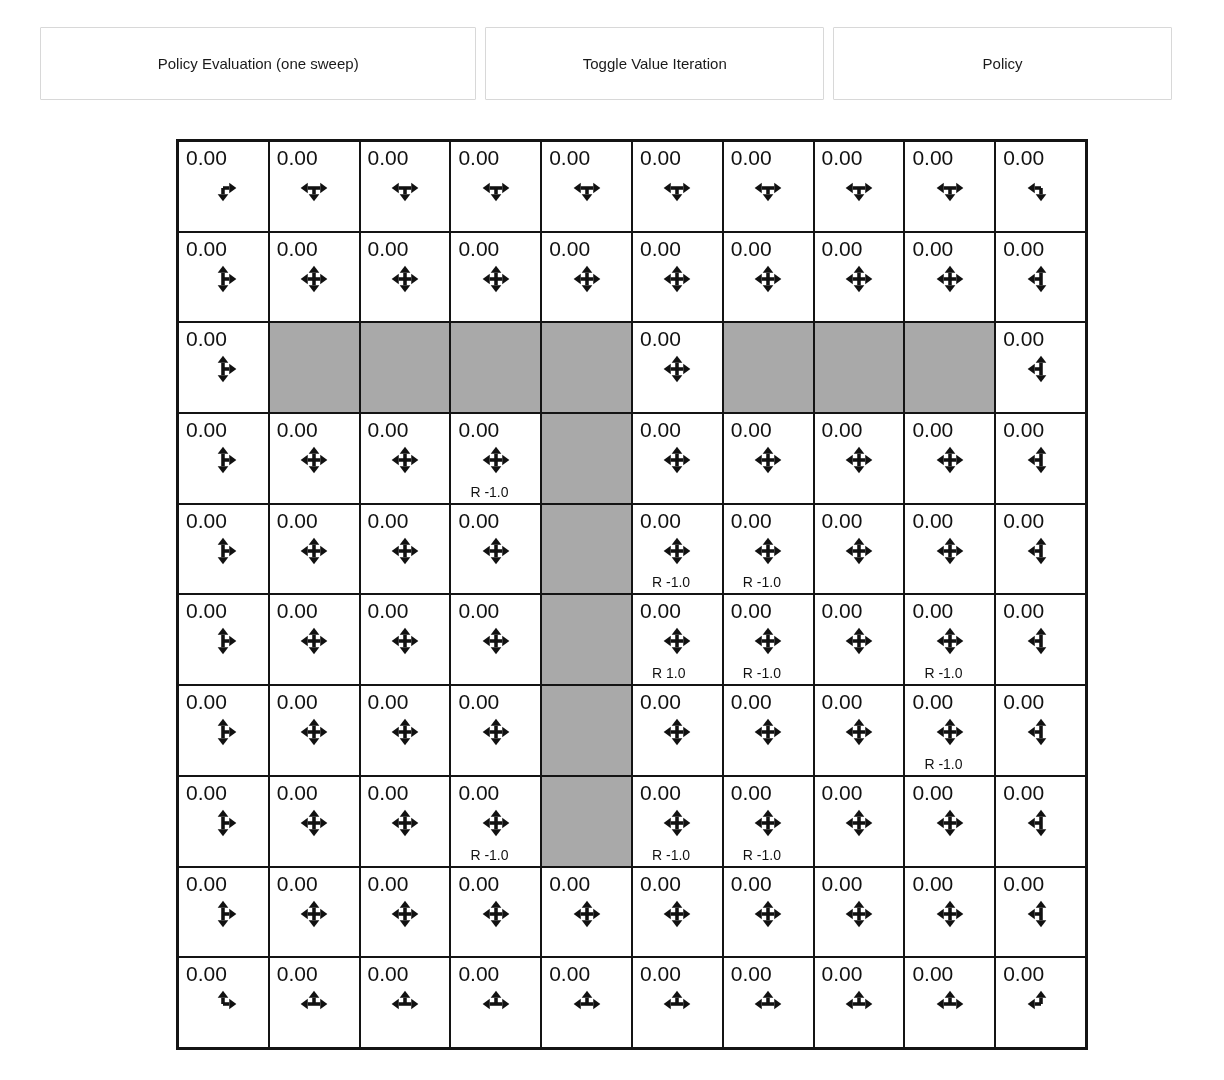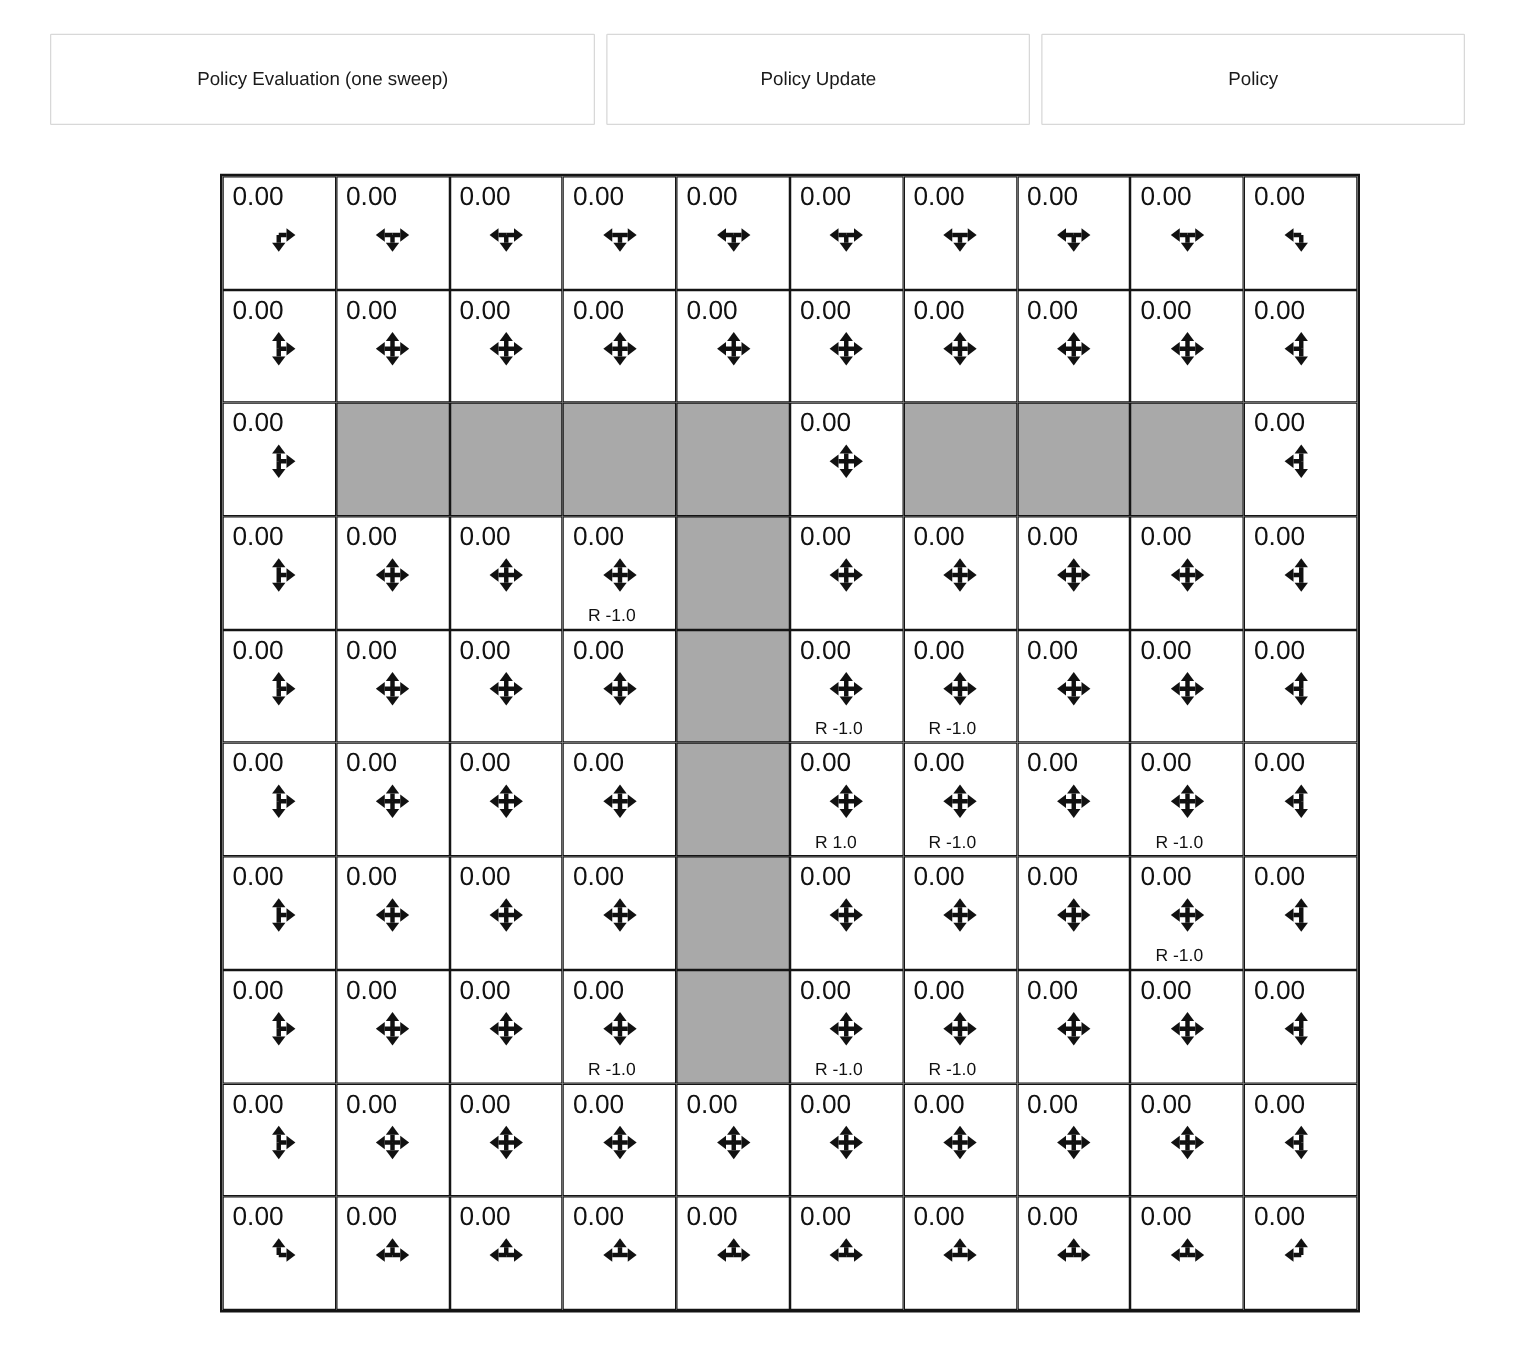--- a/index.html
+++ b/index.html
@@ -27,21 +27,21 @@
   .cell.wall{background:#a9a9a9;}
   .val{position:absolute;top:3px;left:7px;font-size:21px;line-height:1.2;color:#111;}
   svg.policy{position:absolute;top:30px;left:50%;transform:translateX(-50%);width:32px;height:32px;}
   .reward{position:absolute;bottom:3px;left:19px;font-size:14px;color:#111;}
 </style>
 </head>
 <body>
 
 <div class="toolbar">
   <button class="btn wide">Policy Evaluation (one sweep)</button>
-  <button class="btn">Policy Update</button>
+  <button class="btn">Toggle Value Iteration</button>
   <button class="btn">Policy</button>
 </div>
 
 <div class="gridworld">
     <div class="cell">
       <div class="val">0.00</div>
       <svg viewBox="0 0 36 36" class="policy">
         <line x1="18" y1="18" x2="25" y2="18" stroke="#111111" stroke-width="4"></line>
         <polygon points="33,18 25,24 25,12" fill="#111111"></polygon>
         <line x1="18" y1="18" x2="18" y2="25" stroke="#111111" stroke-width="4"></line>

